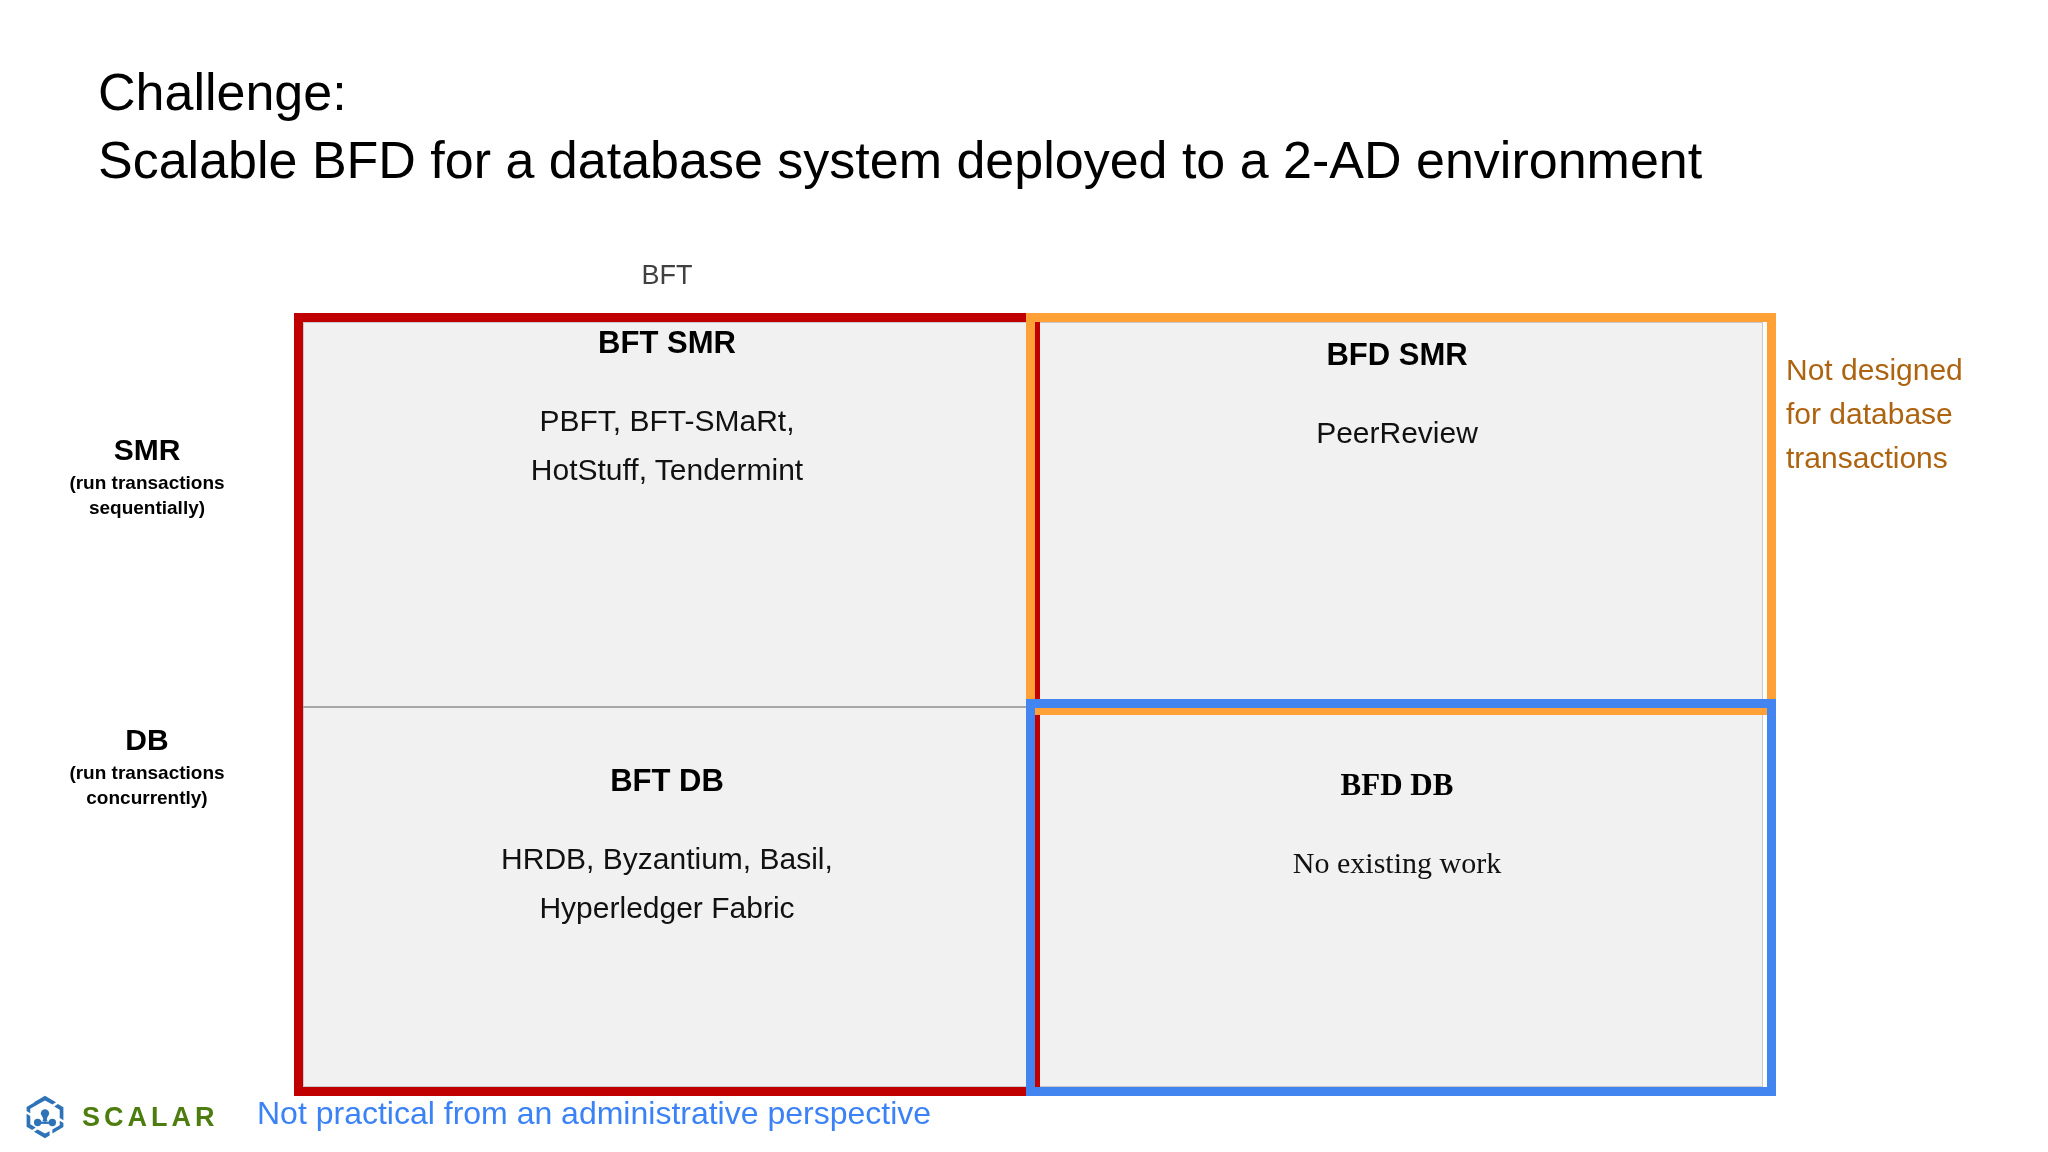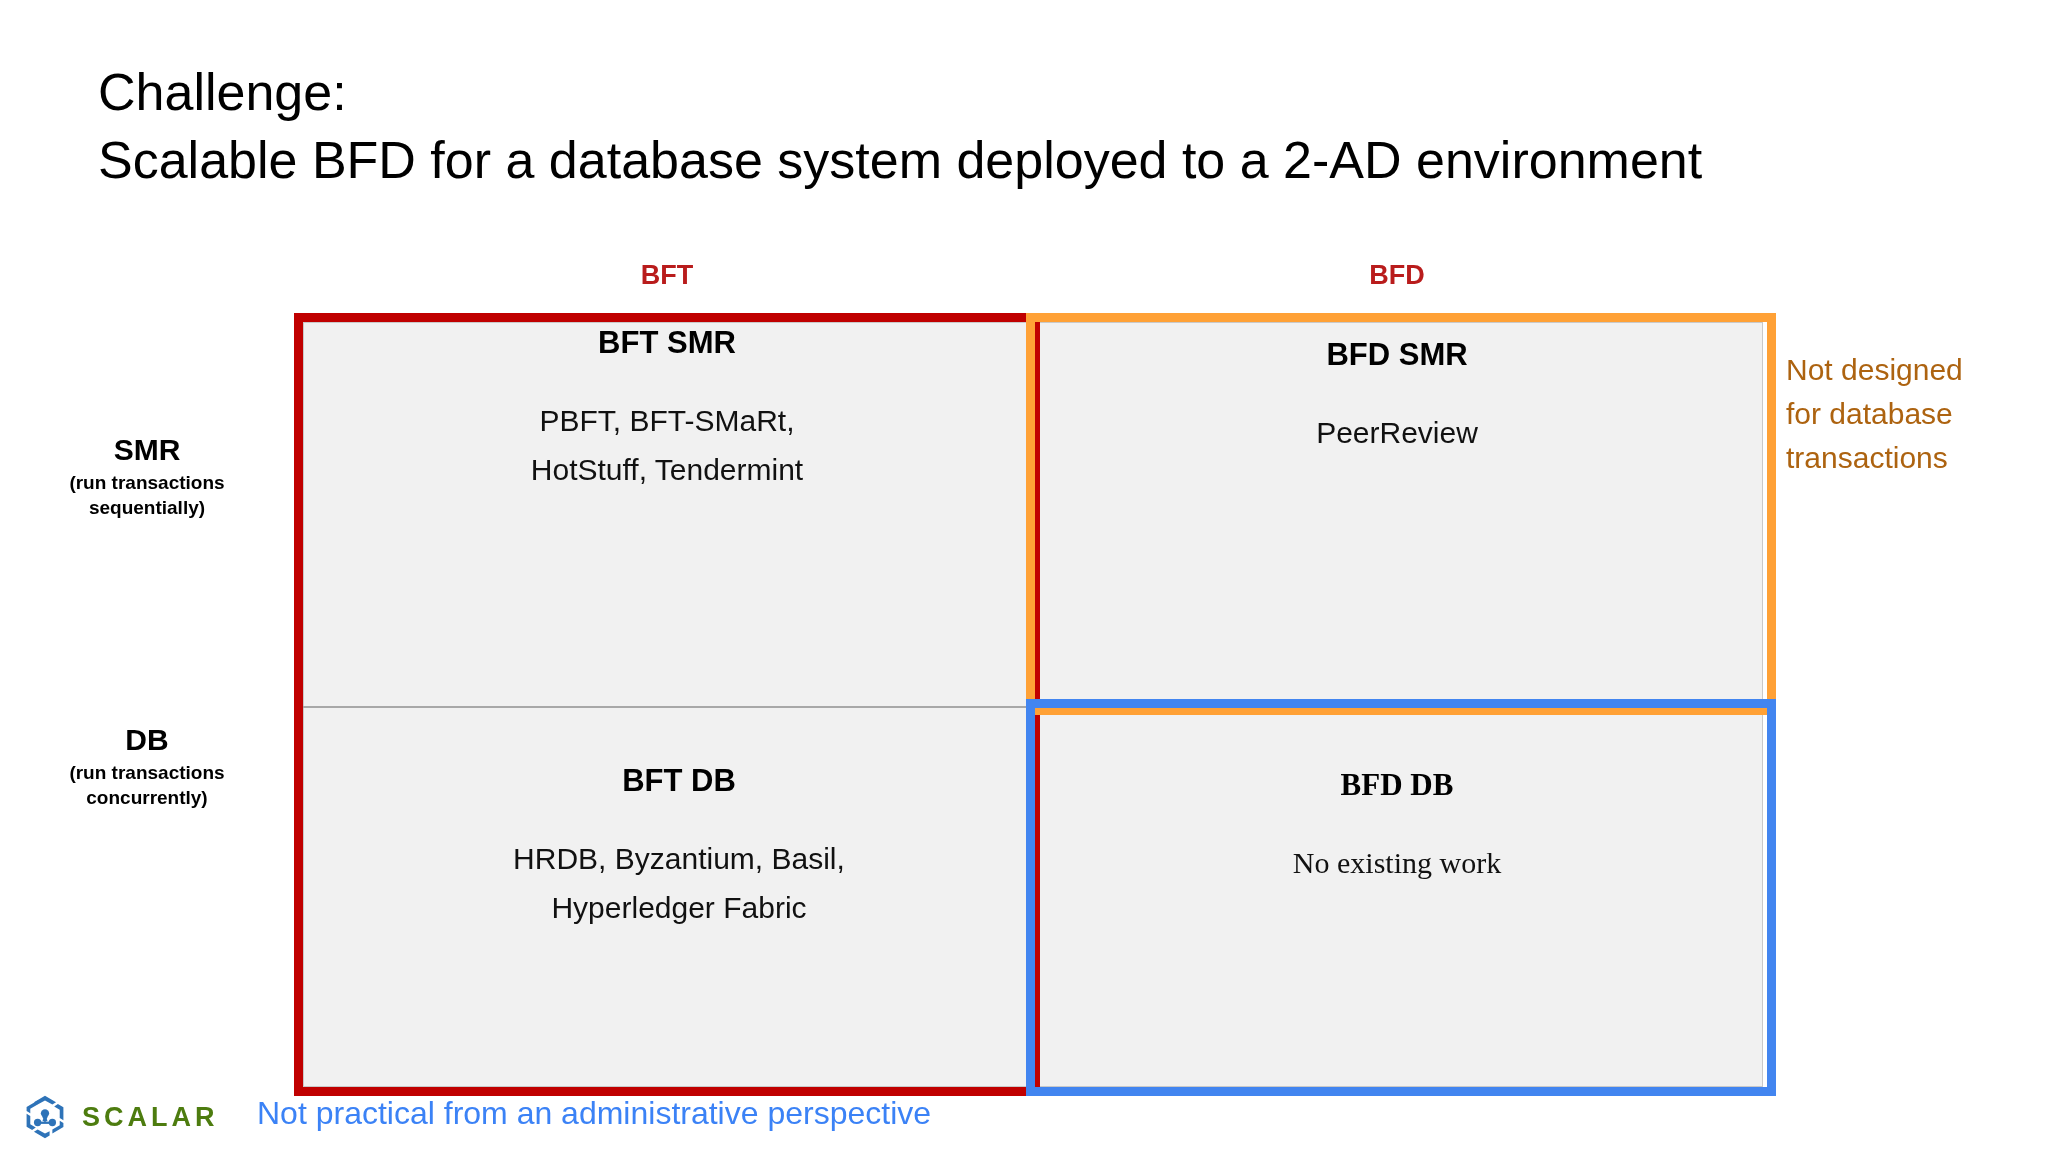--- a/index.html
+++ b/index.html
@@ -40,23 +40,23 @@
     top: 322px;
     width: 1460px;
     height: 765px;
   }
 
   
   .col-head {
     position: absolute;
     top: -62px;
     font-size: 27px;
-    font-weight: bold;
+    font-weight: normal;
     text-align: center;
-    color: #b91c1c;
+    color: #404040;
   }
   .col-head.bft { left: 0px;   width: 728px; }
   .col-head.bfd { left: 728px; width: 732px; }
 
   
   .row-head {
     position: absolute;
     left: -296px;
     width: 280px;
     text-align: center;
@@ -115,21 +115,21 @@
   .cell .cell-body {
     margin-top: 32px;
     font-size: 30px;
     font-weight: 400;
     line-height: 49px;
     color: #111;
     white-space: pre-line;
   }
 
   .cell.bft-smr { left: 0px;   top: 0px;   width: 728px; height: 384px; }
-  .cell.bft-db  { left: 12px;   top: 386px; width: 728px; height: 298px; }
+  .cell.bft-db  { left: 0px;   top: 386px; width: 728px; height: 298px; }
   .cell.bfd-smr { left: 728px; top: 0px;   width: 732px; height: 384px; margin-top: 12px; }
   .cell.bfd-db  { left: 728px; top: 386px; width: 732px; height: 379px; font-family: Liberation Serif, serif; }
 
   .cell.bfd-db { padding-top: 56px; }
   .cell.bft-db { padding-top: 52px; }
 
   
   .frame {
     position: absolute;
     box-sizing: border-box;
@@ -199,21 +199,20 @@
   <div class="title-line">Challenge:</div>
   <div class="title-line">Scalable BFD for a database system deployed to a 2-AD environment</div>
 </div>
 
 <div class="matrix">
 
   <div class="plate"></div>
   <div class="row-divider"></div>
 
   <div class="col-head bft">BFT</div>
-  <div class="col-head bfd">BFD</div>
 
   <div class="row-head smr">
     <span class="rh-main">SMR</span>
     <span class="rh-sub">(run transactions</span>
     <span class="rh-sub">sequentially)</span>
   </div>
   <div class="row-head db">
     <span class="rh-main">DB</span>
     <span class="rh-sub">(run transactions</span>
     <span class="rh-sub">concurrently)</span>

